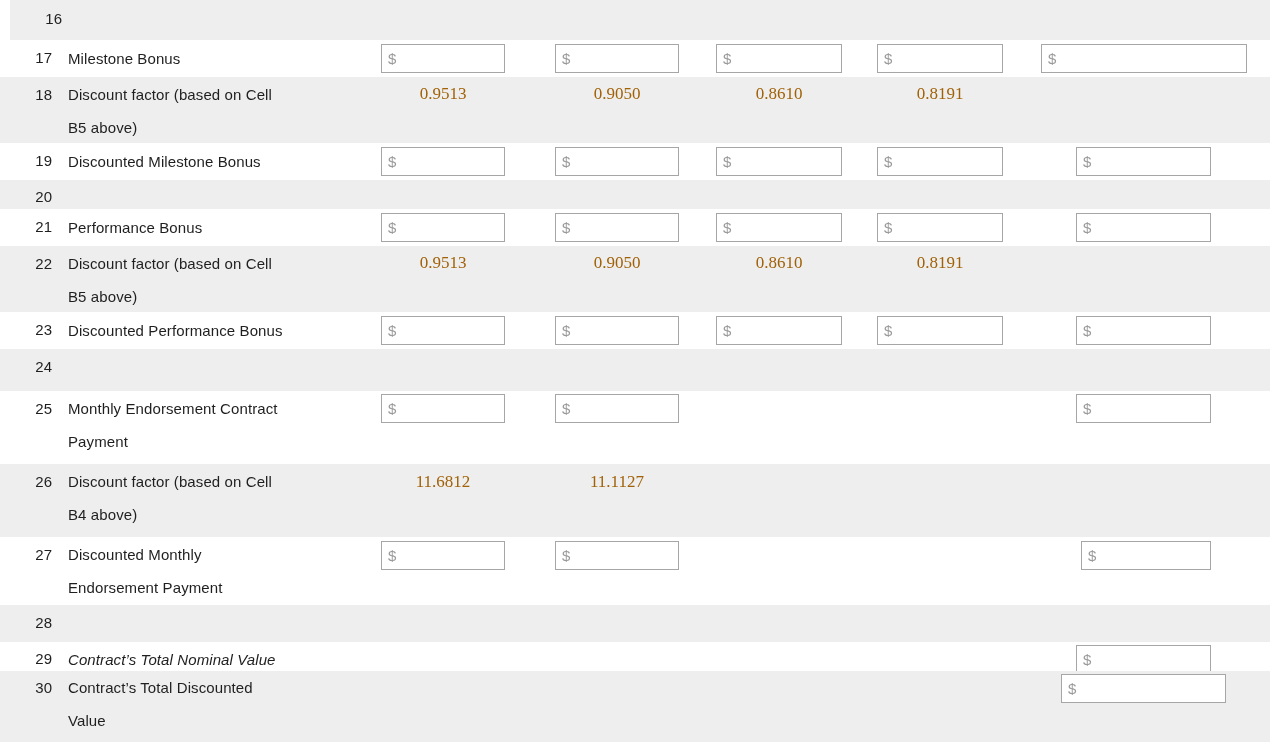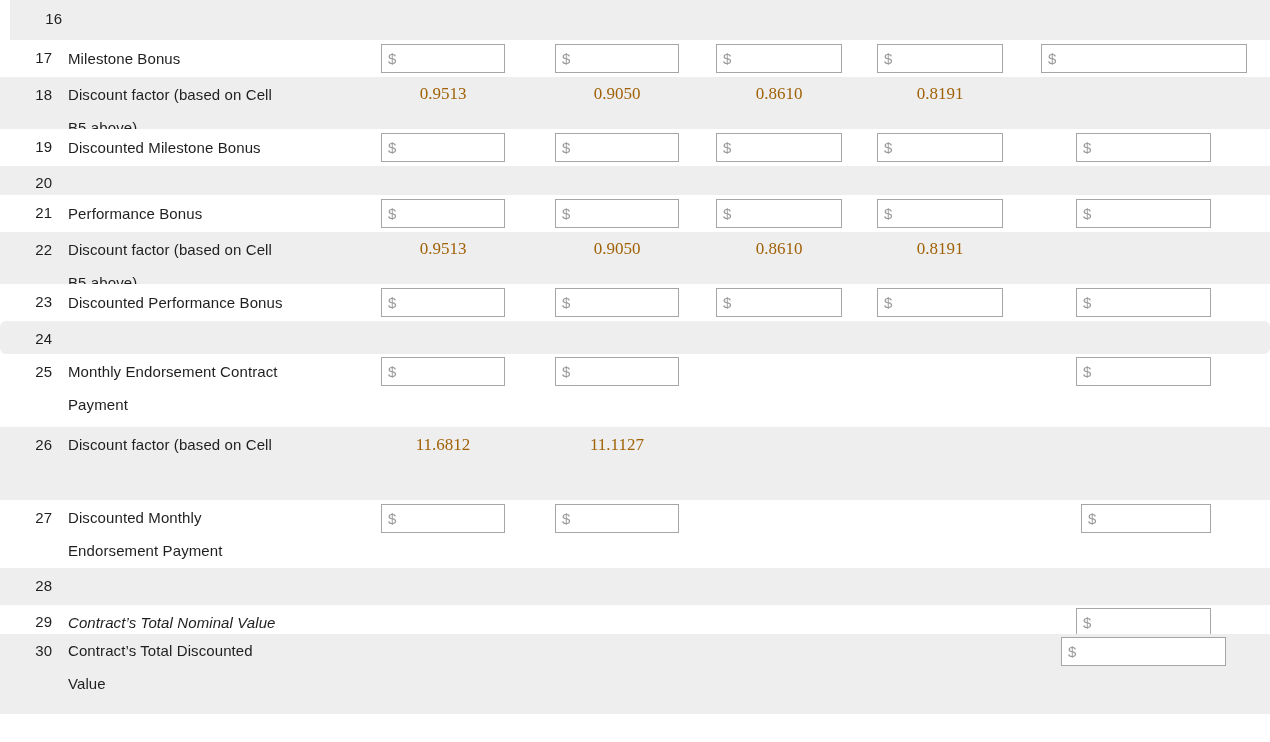--- a/index.html
+++ b/index.html
@@ -78,23 +78,23 @@
     font-size: 15px;
     color: #9a9a9a;
     padding: 0 6px;
     line-height: 27px;
     outline: none;
   }
   .money::placeholder { color: #9a9a9a; opacity: 1; }
 
   
   .r-h37  { height: 37px; }
-  .r-h38  { height: 33px; border-radius: 6px; }
+  .r-h38  { height: 42px; }
   .r-h35  { height: 29px; }
-  .r-h66  { height: 52px; }
+  .r-h66  { height: 66px; }
   .r-h67  { height: 73px; }
   .r-h68  { height: 68px; }
   .r-h40  { height: 40px; margin-left: 10px; }
   .r-h80  { height: 80px; }
 </style>
 </head>
 <body>
 
 <div class="sheet">
 
@@ -182,20 +182,21 @@
     </div>
     <input class="money" style="left: 381px; top: 3px; width: 124px;" placeholder="$">
     <input class="money" style="left: 555px; top: 3px; width: 124px;" placeholder="$">
     <input class="money" style="left: 1076px; top: 3px; width: 135px;" placeholder="$">
   </div>
 
   <div class="row shaded r-h67">
     <div class="rownum" style="top:8px">26</div>
     <div class="label" style="top:1px">
       <span>Discount factor (based on Cell</span>
+      <span class="l2">B4 above)</span>
     </div>
     <div class="num" style="left:381px; top:8px; width:124px;">11.6812</div>
     <div class="num" style="left:555px; top:8px; width:124px;">11.1127</div>
   </div>
 
   <div class="row plain r-h68">
     <div class="rownum" style="top:8px">27</div>
     <div class="label" style="top:1px; width:330px;">
       <span>Discounted Monthly</span>
       <span class="l2">Endorsement Payment</span>

